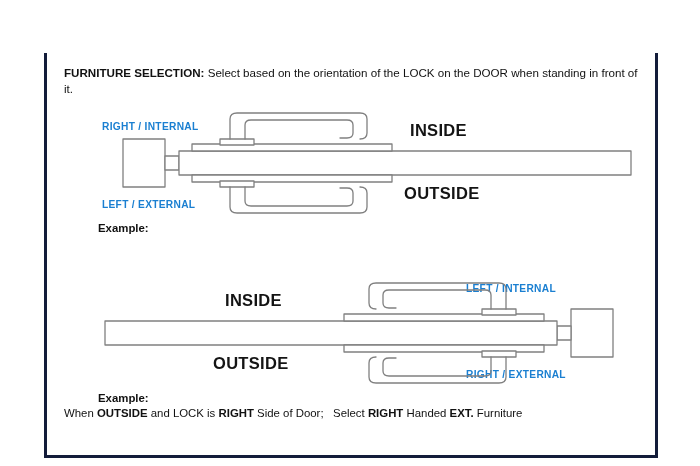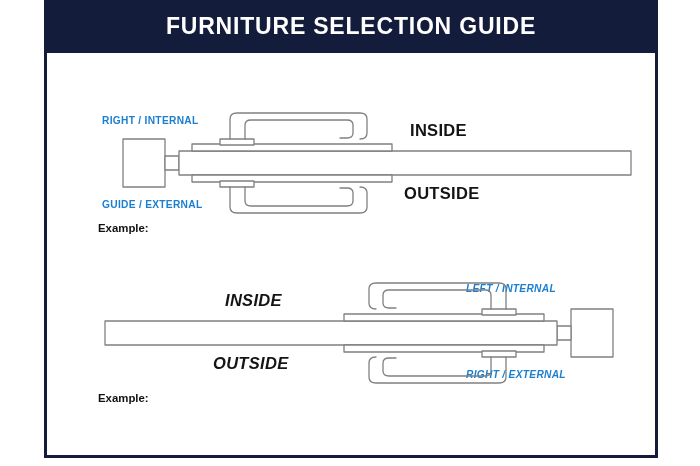--- a/index.html
+++ b/index.html
@@ -17,21 +17,21 @@
        box-sizing:border-box;background:#ffffff;
        border:3px solid #131c3a;border-top:none;}
 
   .intro{position:absolute;left:17px;top:12px;width:578px;
        font-size:11.6px;color:#111;line-height:15.5px;}
   .intro b{font-weight:bold;}
 
   
   .diagram{position:absolute;left:0;width:608px;height:105px;}
   #diagram-1{top:58px;}
-  #diagram-2{top:228px;font-style:italic;}
+  #diagram-2{top:228px;}
 
   .bluelabel{position:absolute;color:#1a7fd1;font-size:10.2px;font-weight:bold;
        letter-spacing:.3px;white-space:nowrap;}
   .sidelabel{position:absolute;color:#141414;font-size:16.5px;font-weight:bold;
        letter-spacing:.3px;white-space:nowrap;}
 
   svg.draw{position:absolute;left:0;top:0;}
 
   
   .example{position:absolute;left:17px;width:580px;font-size:11.4px;
@@ -39,31 +39,32 @@
   #example-1{top:168px;}
   #example-2{top:338px;}
   .example .hd{font-weight:bold;padding-left:34px;}
   .example b{font-weight:bold;}
 </style>
 </head>
 <body>
 
 <div id="guide-frame">
 
-  <div id="title-bar">
-    <div id="title-text">FURNITURE SELECTION GUIDE</div>
-  </div>
 
   <div id="body-panel">
 
+    <div class="intro">
+      <b>FURNITURE SELECTION:</b>
+      <span>Select based on the orientation of the LOCK on the DOOR when standing in front of it.</span>
+    </div>
 
     <div class="diagram" id="diagram-1">
 
-      <div class="bluelabel" style="left:55px;top:4px;">RIGHT / INTERNAL</div>
-      <div class="bluelabel" style="left:55px;top:88px;">GUIDE / EXTERNAL</div>
+      <div class="bluelabel" style="left:55px;top:10px;">RIGHT / INTERNAL</div>
+      <div class="bluelabel" style="left:55px;top:88px;">LEFT / EXTERNAL</div>
       <div class="sidelabel" style="left:363px;top:10px;">INSIDE</div>
       <div class="sidelabel" style="left:357px;top:73px;">OUTSIDE</div>
 
       <svg class="draw" width="608" height="105" viewBox="0 0 608 105">
         <g fill="#ffffff" stroke="#808080" stroke-width="1.3" stroke-linejoin="round">
 
           <rect x="76" y="28" width="42" height="48"></rect>
 
           <rect x="118" y="45" width="14" height="14"></rect>
 
@@ -117,16 +118,19 @@
             <path d="M164,28 L164,14 Q164,9 170,9 L266,9 Q272,9 272,14 L272,22 Q272,27 266,27 L259,27"></path>
             <path d="M149,76 L149,96 Q149,102 156,102 L279,102 Q286,102 286,96 L286,82 Q286,76 279,76"></path>
             <path d="M164,76 L164,90 Q164,95 170,95 L266,95 Q272,95 272,90 L272,82 Q272,77 266,77 L259,77"></path>
           </g>
         </g>
       </svg>
     </div>
 
     <div class="example" id="example-2">
       <div class="hd">Example:</div>
+      <div>
+        <span>When </span><b>OUTSIDE</b><span> and LOCK is </span><b>RIGHT</b><span> Side of Door;&nbsp;&nbsp; Select </span><b>RIGHT</b><span> Handed </span><b>EXT.</b><span> Furniture</span>
+      </div>
     </div>
 
   </div>
 </div>
 
 </body></html>

